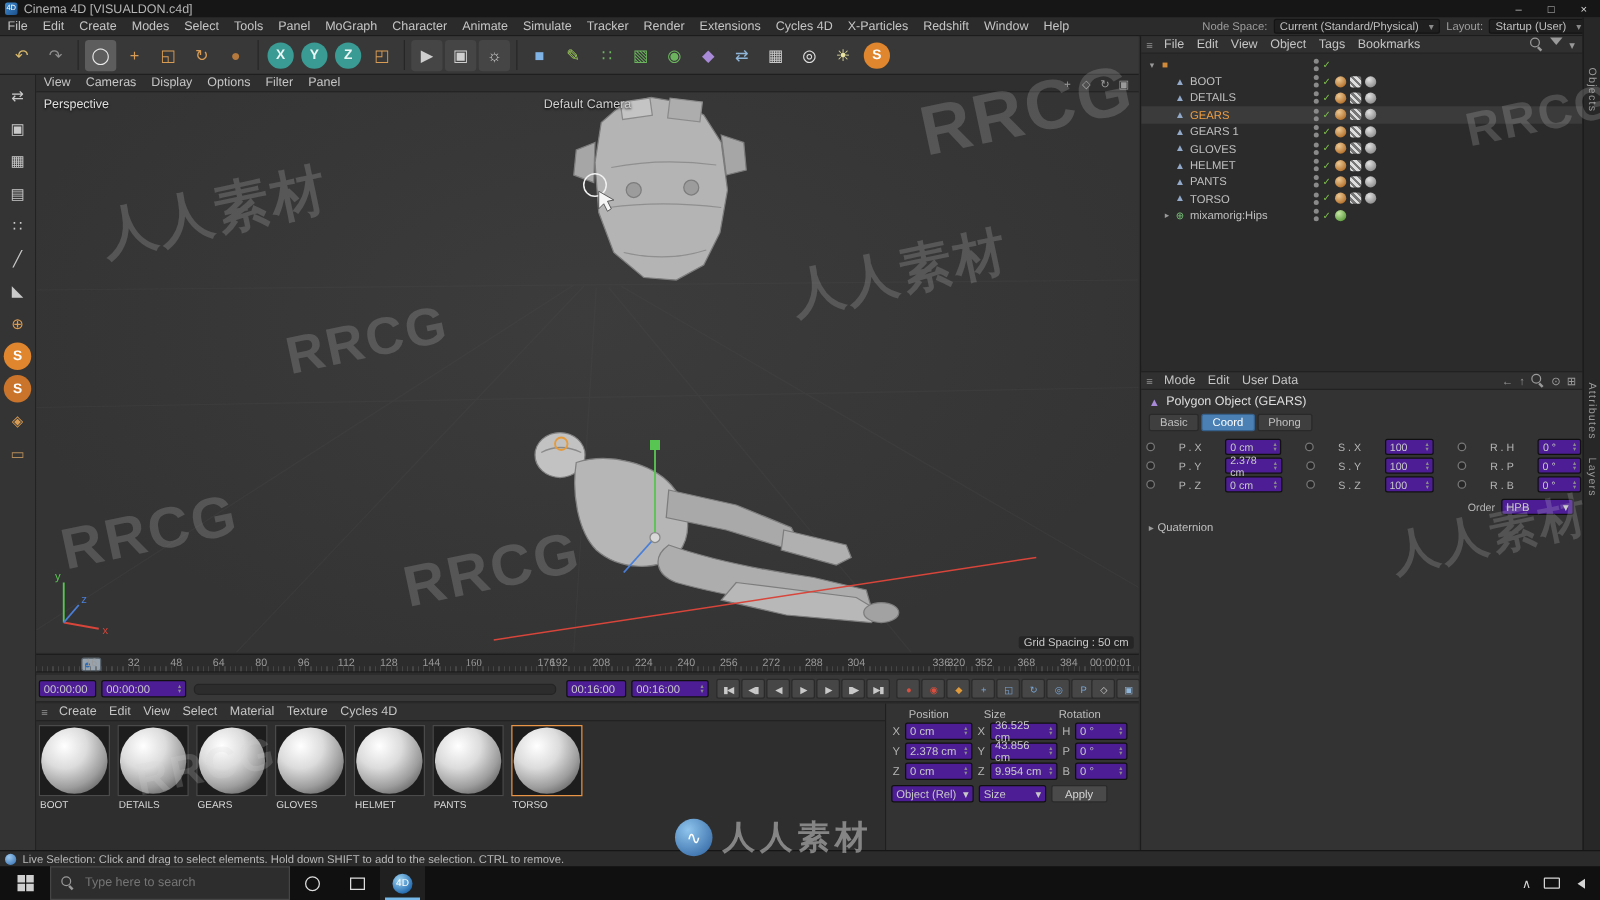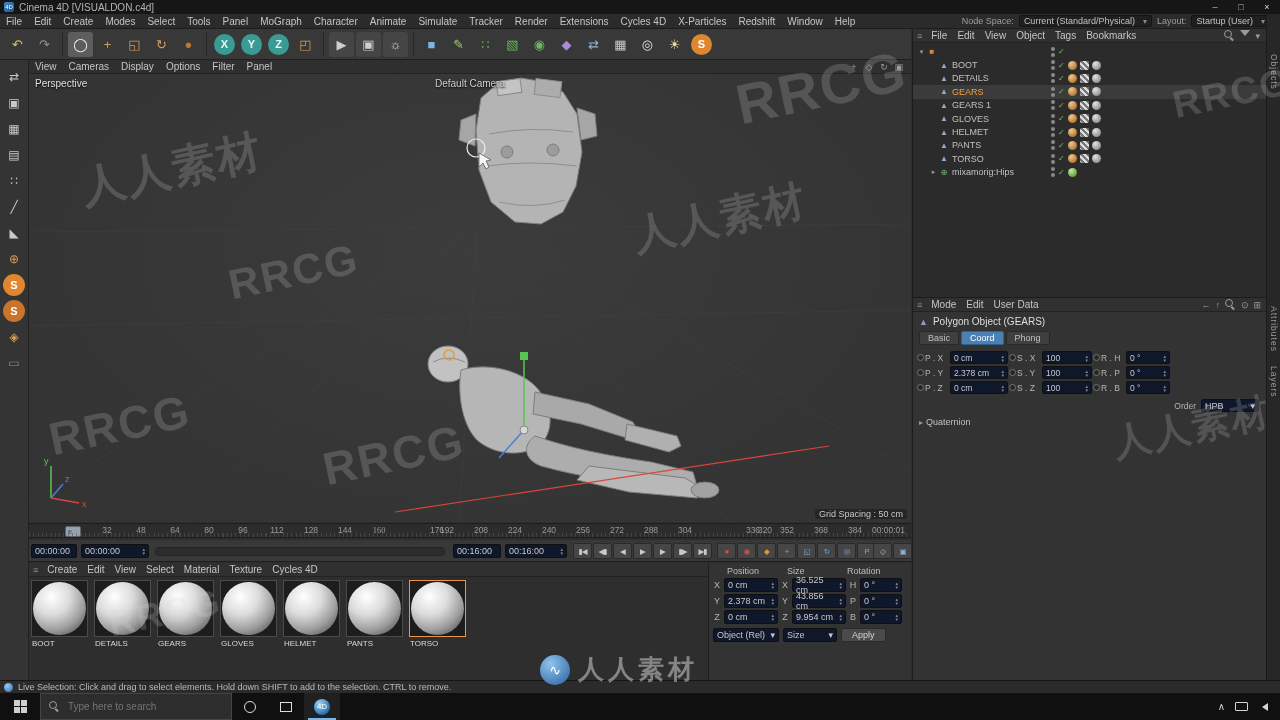--- a/index.html
+++ b/index.html
@@ -46,21 +46,21 @@
 
   
   .tl-ruler{position:absolute;left:29px;top:523px;width:882px;height:15px;background:#2c2c2c;border-top:1px solid #1d1d1d;border-bottom:1px solid #1d1d1d;}
   .tl-ruler::after{content:"";position:absolute;left:0;right:0;bottom:0;height:4px;background:repeating-linear-gradient(90deg,#555 0 1px,transparent 1px 4.3px);opacity:.6;}
   .tick{position:absolute;top:1px;transform:translateX(-50%);font-size:8.5px;color:#9a9a9a;}
   .playhead{position:absolute;left:36px;top:2px;width:16px;height:11px;background:#97a3ae;border-radius:2px;border:1px solid #5a646d;}
   .playhead::before{content:"";position:absolute;left:2px;top:3px;width:4px;height:4px;border-radius:50%;background:#2d6bb4;}
   .tl-end{position:absolute;right:6px;top:1px;font-size:8.5px;color:#9a9a9a;}
 
   .tl-controls{position:absolute;left:29px;top:540px;width:882px;height:22px;background:#383838;border-bottom:1px solid #1f1f1f;}
-  .field{background:#0f172a;border:1px solid #101010;border-radius:2px;color:#c8c8c8;font-size:9px;height:14px;display:inline-flex;align-items:center;justify-content:space-between;padding:0 3px;}
+  .field{background:#4c1d95;border:1px solid #101010;border-radius:2px;color:#c8c8c8;font-size:9px;height:14px;display:inline-flex;align-items:center;justify-content:space-between;padding:0 3px;}
   .tfield{position:absolute;top:4px;}
   .stepper{display:inline-flex;flex-direction:column;font-size:5px;line-height:4px;color:#8a8a8a;margin-left:3px;}
   .tl-slider{position:absolute;left:126px;top:7px;width:290px;height:9px;background:#2c2c2c;border-radius:4px;border:1px solid #242424;}
   #transport,#record-cluster,#tl-end-icons{position:absolute;top:3px;display:flex;gap:1px;}
   #transport{left:544px;}#record-cluster{left:688px;}#tl-end-icons{left:844px;}
   .tbtn{width:19px;height:16px;background:#464646;border:1px solid #2a2a2a;border-radius:2px;color:#c9c9c9;font-size:7.5px;display:inline-flex;align-items:center;justify-content:center;letter-spacing:-1px;}
 
   
   .materials{position:absolute;left:29px;top:563px;width:680px;height:117px;background:#2e2e2e;border-right:1px solid #1f1f1f;}
   .panel-menu{height:14px;background:#303030;border-bottom:1px solid #222;display:flex;align-items:center;}
@@ -107,21 +107,21 @@
 
   .attrs{position:absolute;left:0;top:268px;width:354px;height:383px;background:#333333;border-top:1px solid #1c1c1c;}
   .am-right{margin-left:auto;display:flex;align-items:center;gap:5px;padding-right:6px;font-size:9px;color:#9a9a9a;}
   .am-title{display:flex;align-items:center;gap:5px;padding:4px 6px 2px 6px;font-size:10px;color:#dedede;}
   .obj-ico{color:#a98ad8;font-size:9px;}
   .am-tabs{display:flex;gap:2px;padding:2px 0 3px 6px;}
   .am-tab{font-size:9px;color:#c0c0c0;background:#3f3f3f;border:1px solid #292929;border-radius:2px;padding:1px 8px;}
   .am-tab.active{background:#4a80b4;color:#fff;border-color:#35608c;}
   .am-section{background:#3d3d3d;border-top:1px solid #2a2a2a;border-bottom:1px solid #2a2a2a;font-size:9.5px;font-weight:bold;color:#dcdcdc;padding:2px 6px;margin-top:2px;}
   .am-rows{padding:3px 2px 1px 4px;}
-  .am-row{display:flex;align-items:center;gap:1px;margin-bottom:2px;font-size:8.5px;color:#b5b5b5;}
+  .am-row{display:flex;align-items:center;gap:19px;margin-bottom:2px;font-size:8.5px;color:#b5b5b5;}
   .am-circ{width:7px;height:7px;border:1px solid #777;border-radius:50%;background:#262626;flex:0 0 auto;}
   .am-lab{width:24px;white-space:nowrap;}
   .am-row .field{height:13px;font-size:8.5px;}
   .fp{width:58px;}.fs{width:50px;}.fr{width:44px;}
   .am-order{display:flex;align-items:center;gap:5px;font-size:8.5px;color:#b5b5b5;margin:2px 8px 2px 0;justify-content:flex-end;}
   .am-order .field{width:58px;height:13px;}
   .am-fold{font-size:9px;color:#c0c0c0;padding:3px 6px;}
   .am-fold .fold-arr{color:#9a9a9a;font-size:8px;margin-right:3px;}
 
   

